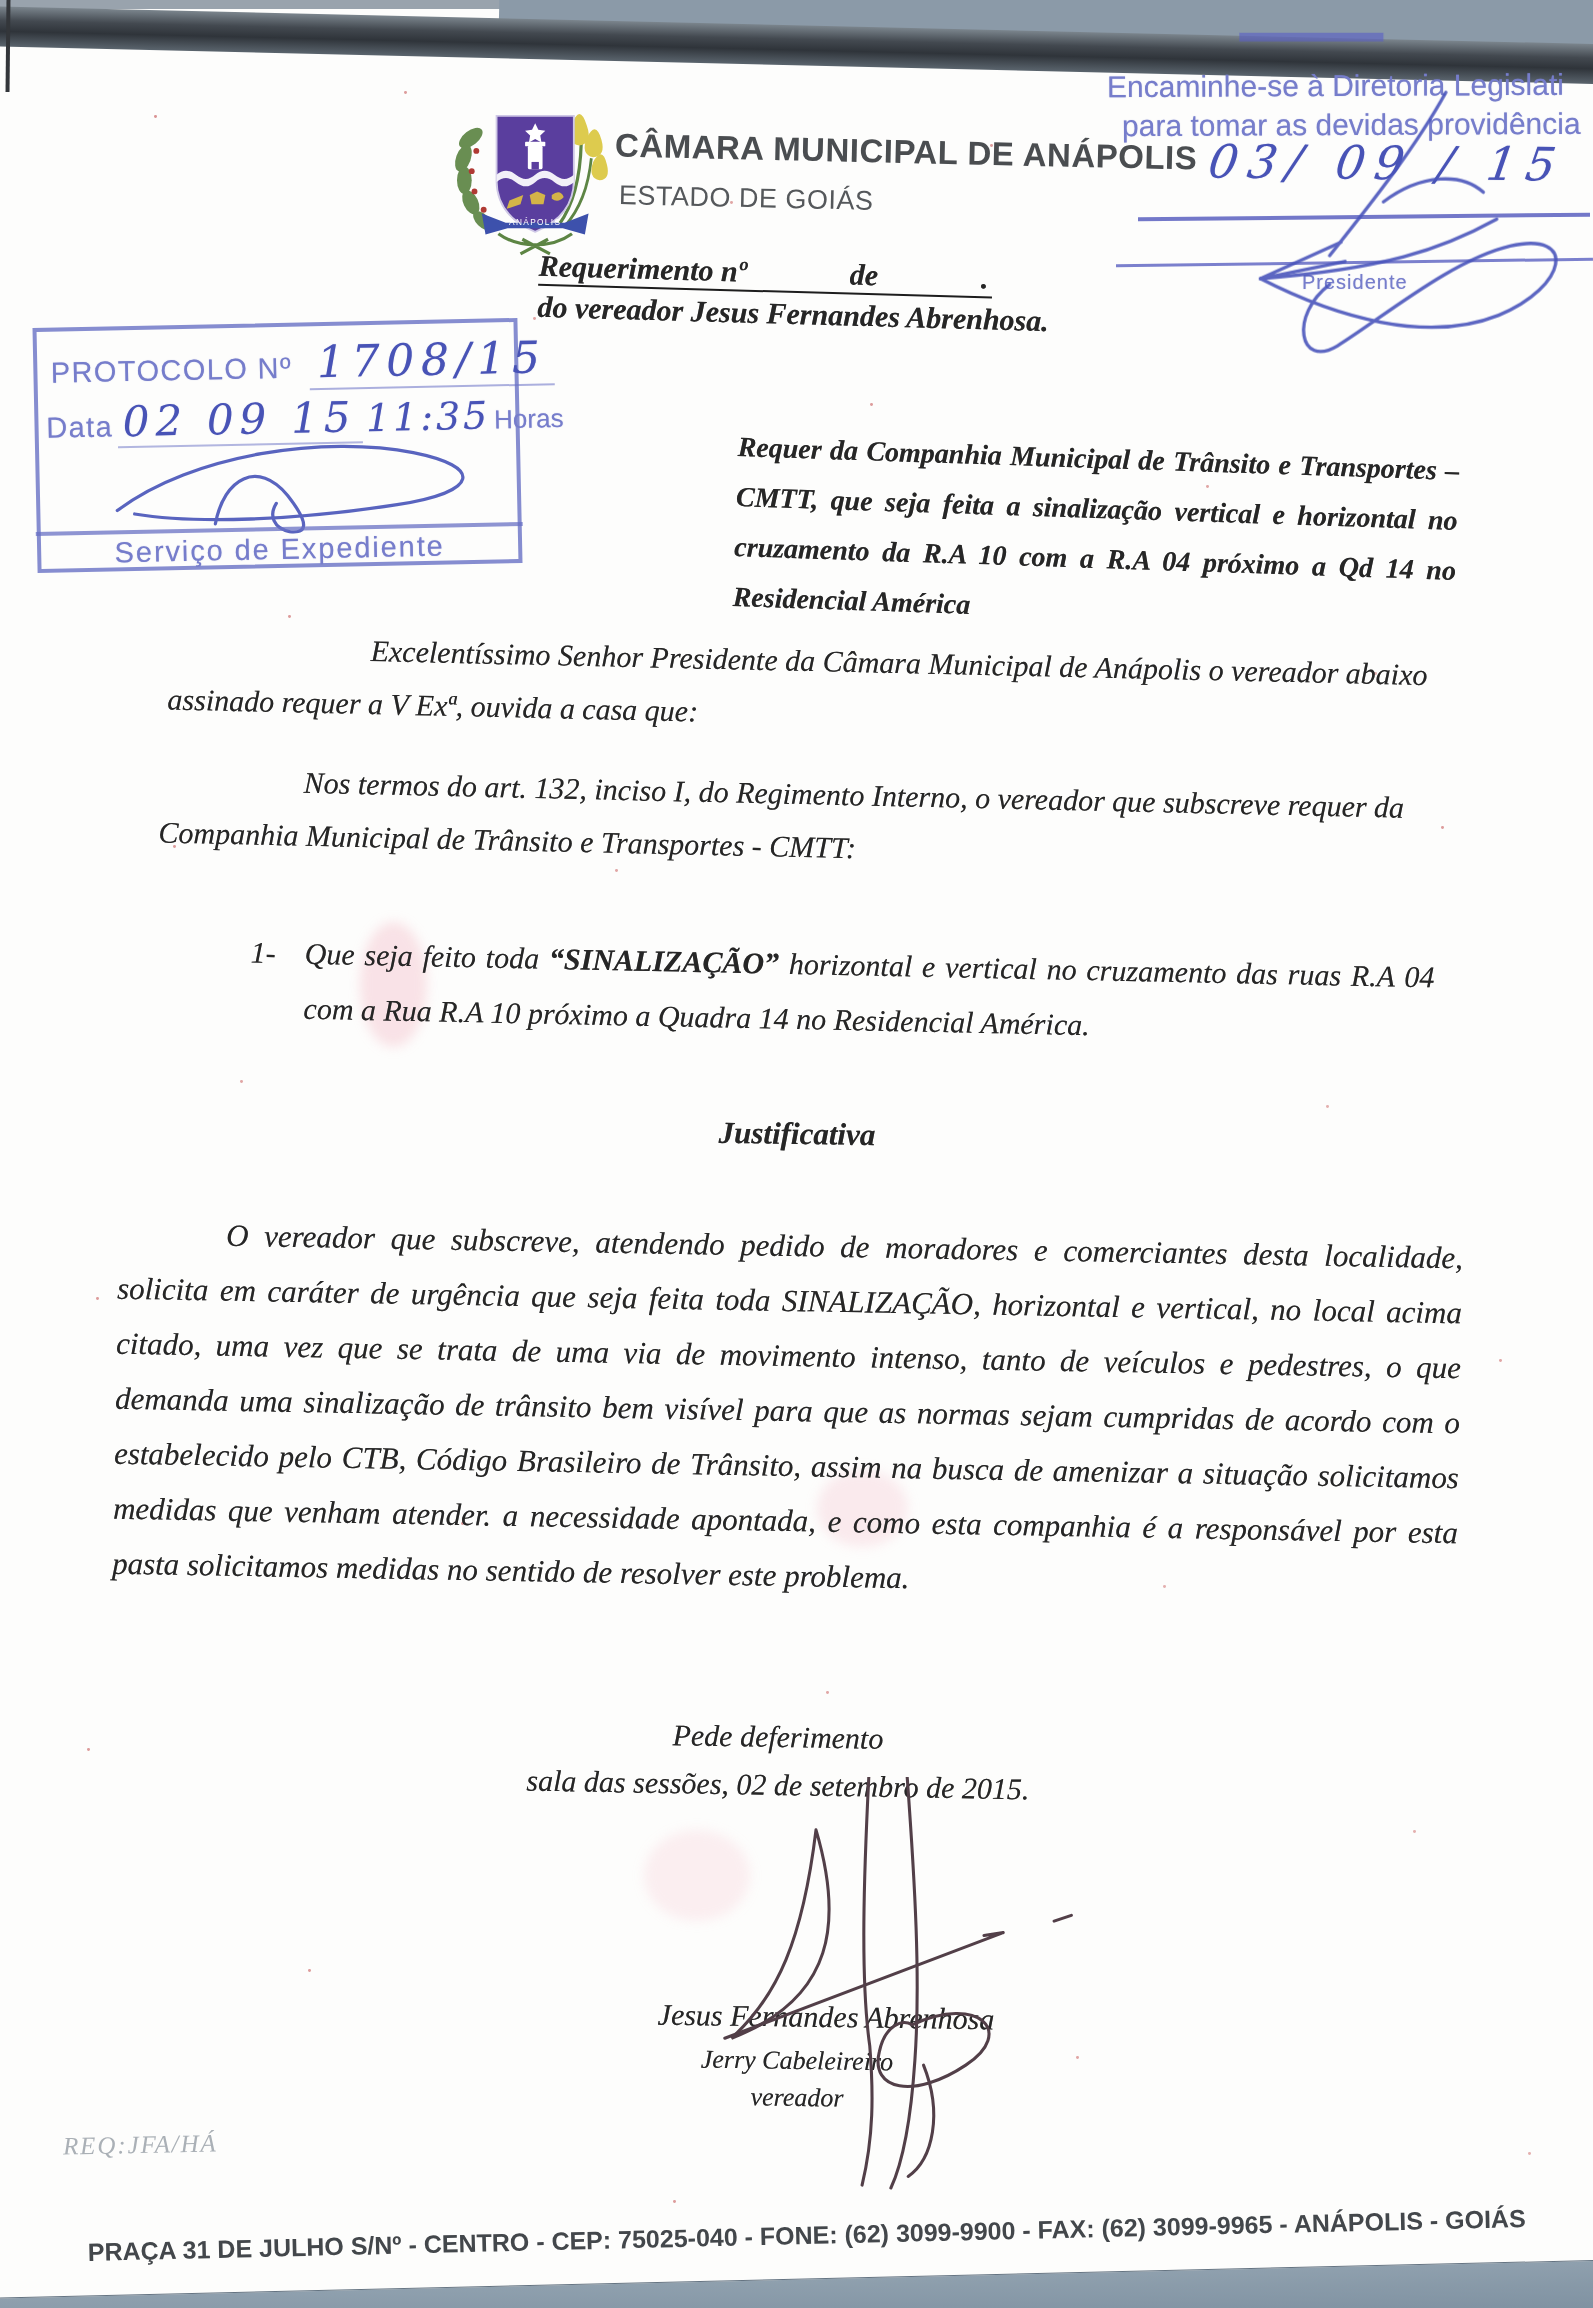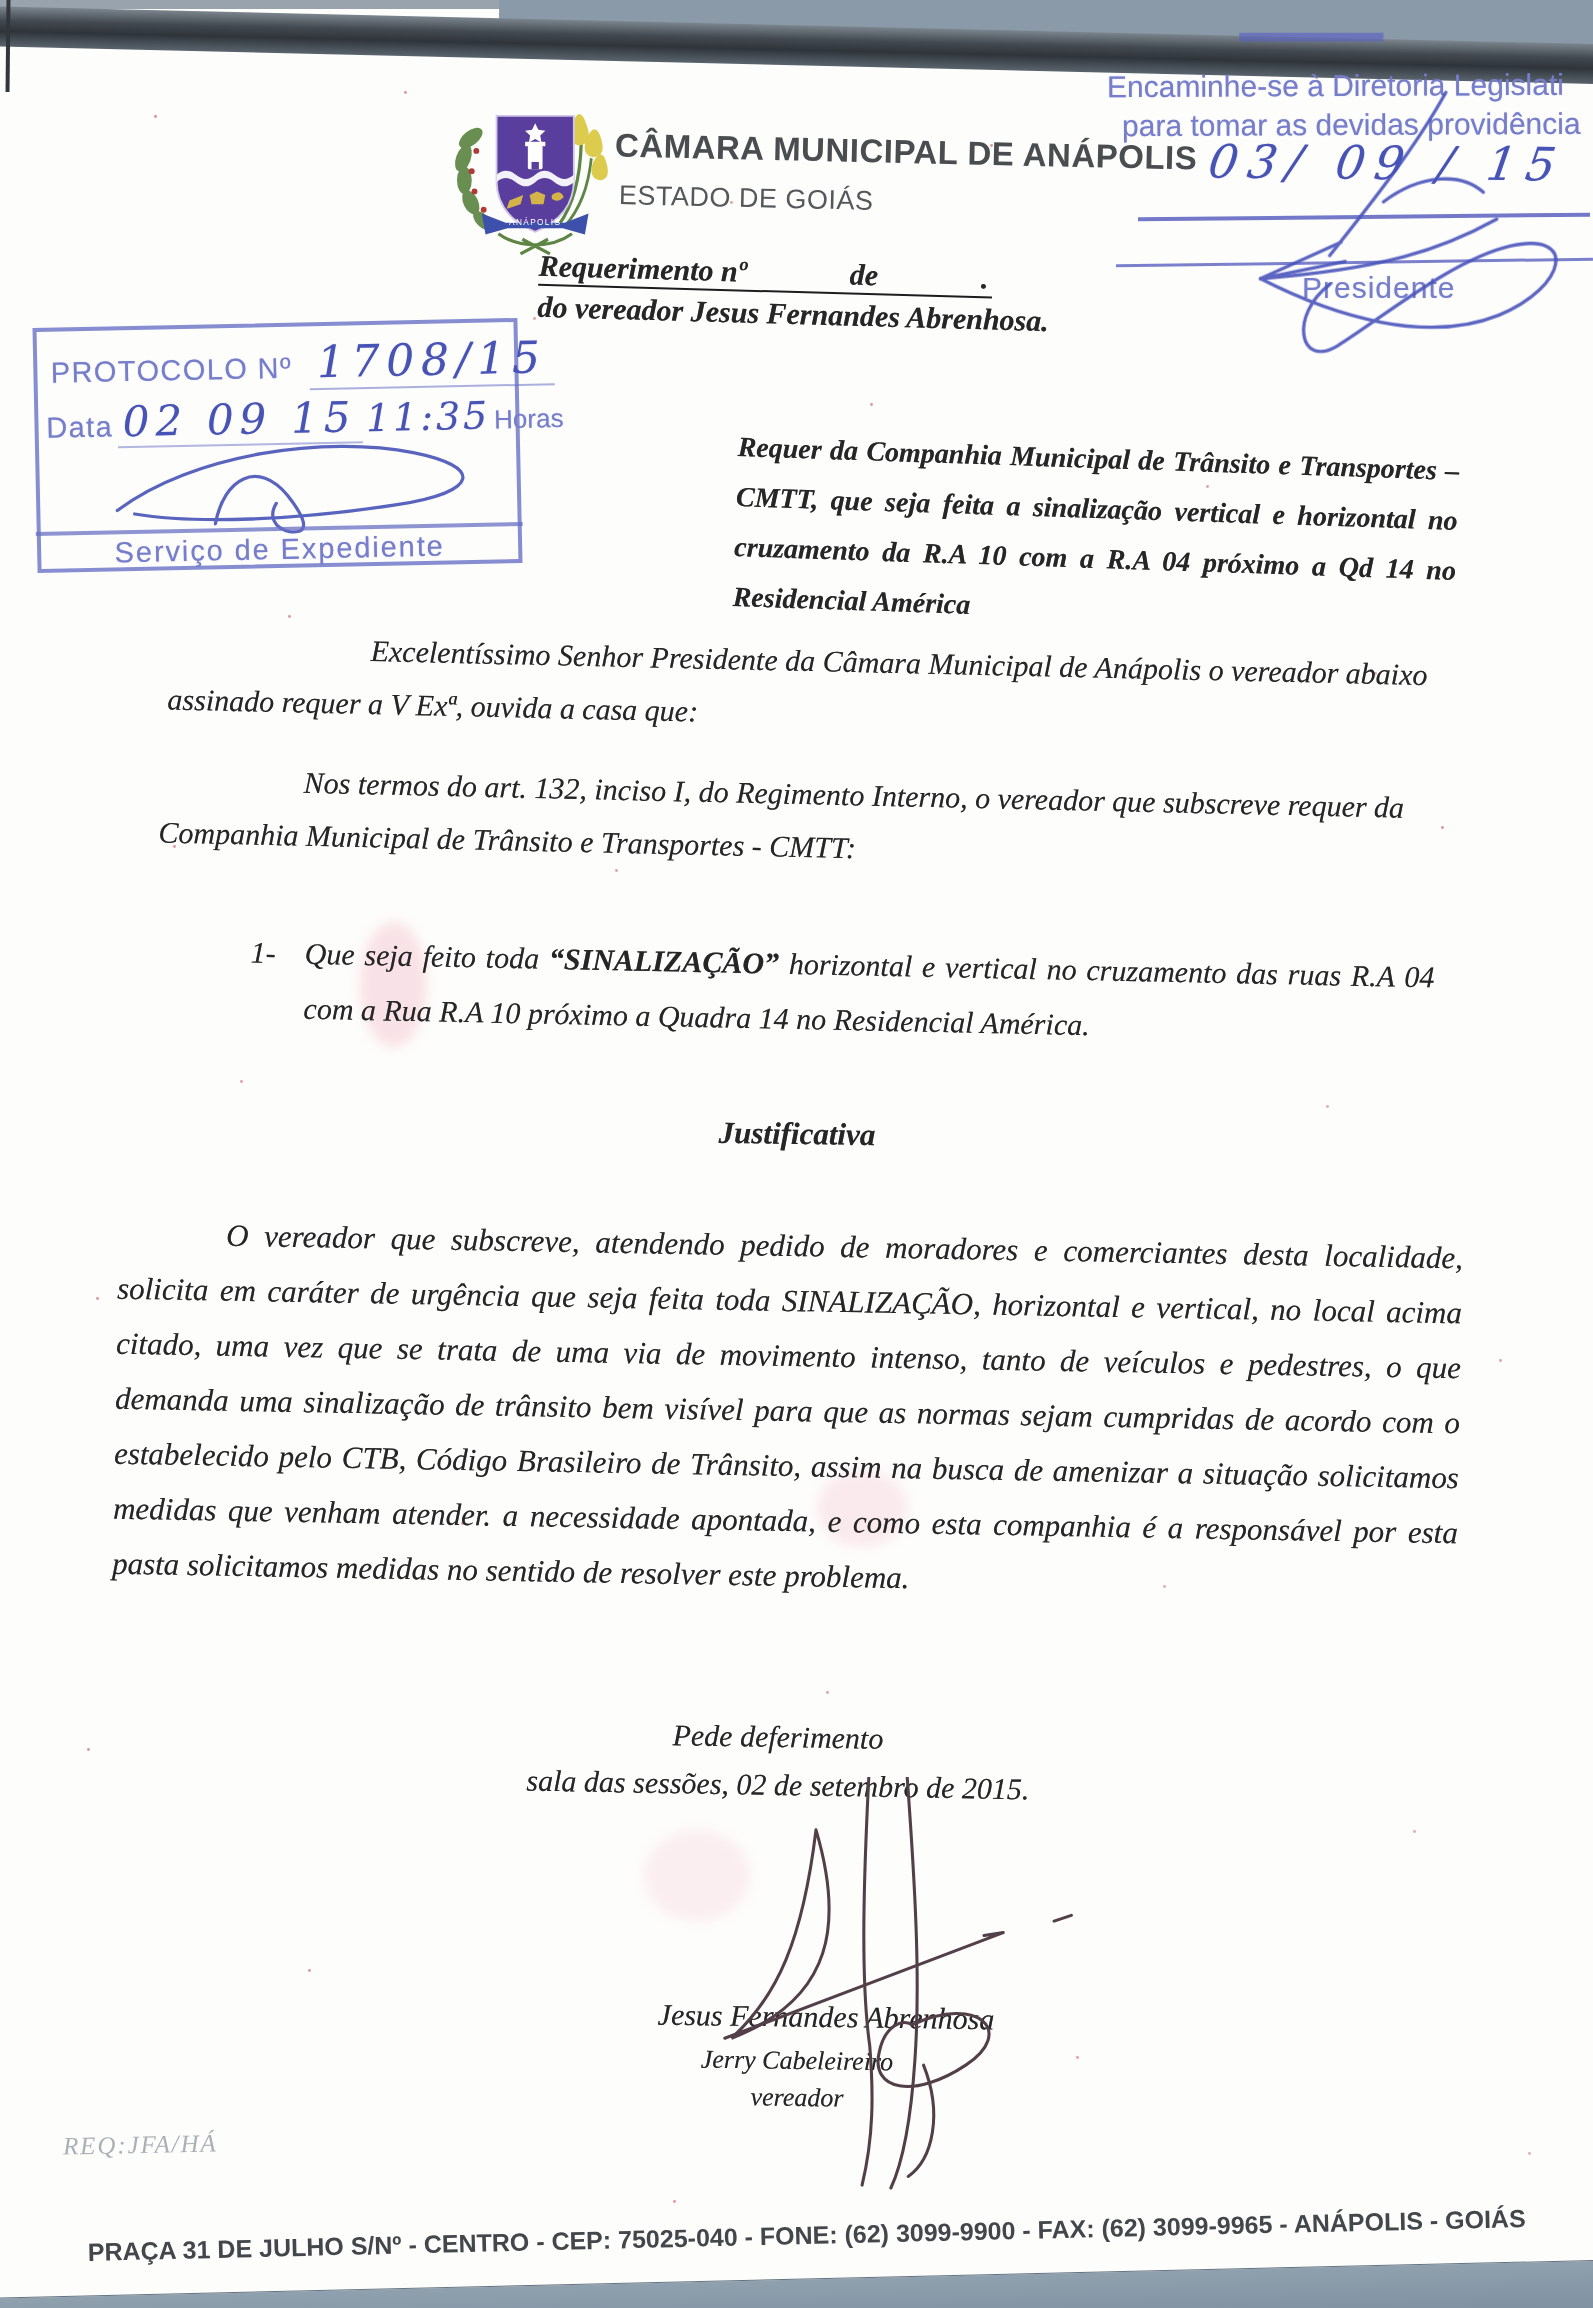--- a/index.html
+++ b/index.html
@@ -71,21 +71,21 @@
   .fwd1{left:1107px;top:69px;font-size:30px;white-space:nowrap;transform:rotate(-.3deg);z-index:7;}
   .fwd2{left:1122px;top:108px;font-size:30px;white-space:nowrap;transform:rotate(-.3deg);z-index:7;}
   .hand{font-family:"DejaVu Serif",serif;font-style:italic;color:#4853b6;
         text-shadow:0 0 1px rgba(72,83,182,.4);}
   .fwd-date{left:1209px;top:136px;font-size:46px;letter-spacing:9.6px;transform:skewX(-8deg) rotate(.5deg);
             white-space:nowrap;z-index:7;}
   .fwd-underline{left:1138px;top:215px;width:452px;height:3.8px;background:rgba(90,96,192,.85);
                  transform:rotate(-.6deg);z-index:7;}
   .pres-line{left:1116px;top:261px;width:477px;height:2.9px;background:rgba(90,96,192,.8);
              transform:rotate(-.8deg);z-index:7;}
-  .pres-text{left:1302px;top:271px;font-size:30px;letter-spacing:1px;z-index:7;}
+  .pres-text{left:1302px;top:271px;font-size:20px;letter-spacing:1px;z-index:7;}
   .topright-svg{left:1095px;top:27px;z-index:8;}
   
   .proto{left:35px;top:323px;width:485px;height:245px;border:4.8px solid rgba(104,112,196,.8);
          transform:rotate(-1.2deg);z-index:7;box-sizing:border-box;}
   .proto-row1{position:absolute;left:13.4px;top:9.6px;white-space:nowrap;}
   .proto-label{font-size:29px;letter-spacing:1.4px;}
   .proto-num{font-size:44px;letter-spacing:6.7px;margin-left:13.4px;
              border-bottom:2.9px solid rgba(104,112,196,.55);padding:0 7.7px 1.9px;}
   .proto-row2{position:absolute;left:7.7px;top:67px;white-space:nowrap;}
   .proto-date{font-size:42px;letter-spacing:5.8px;border-bottom:2.9px solid rgba(104,112,196,.5);padding:0 5.8px;}

